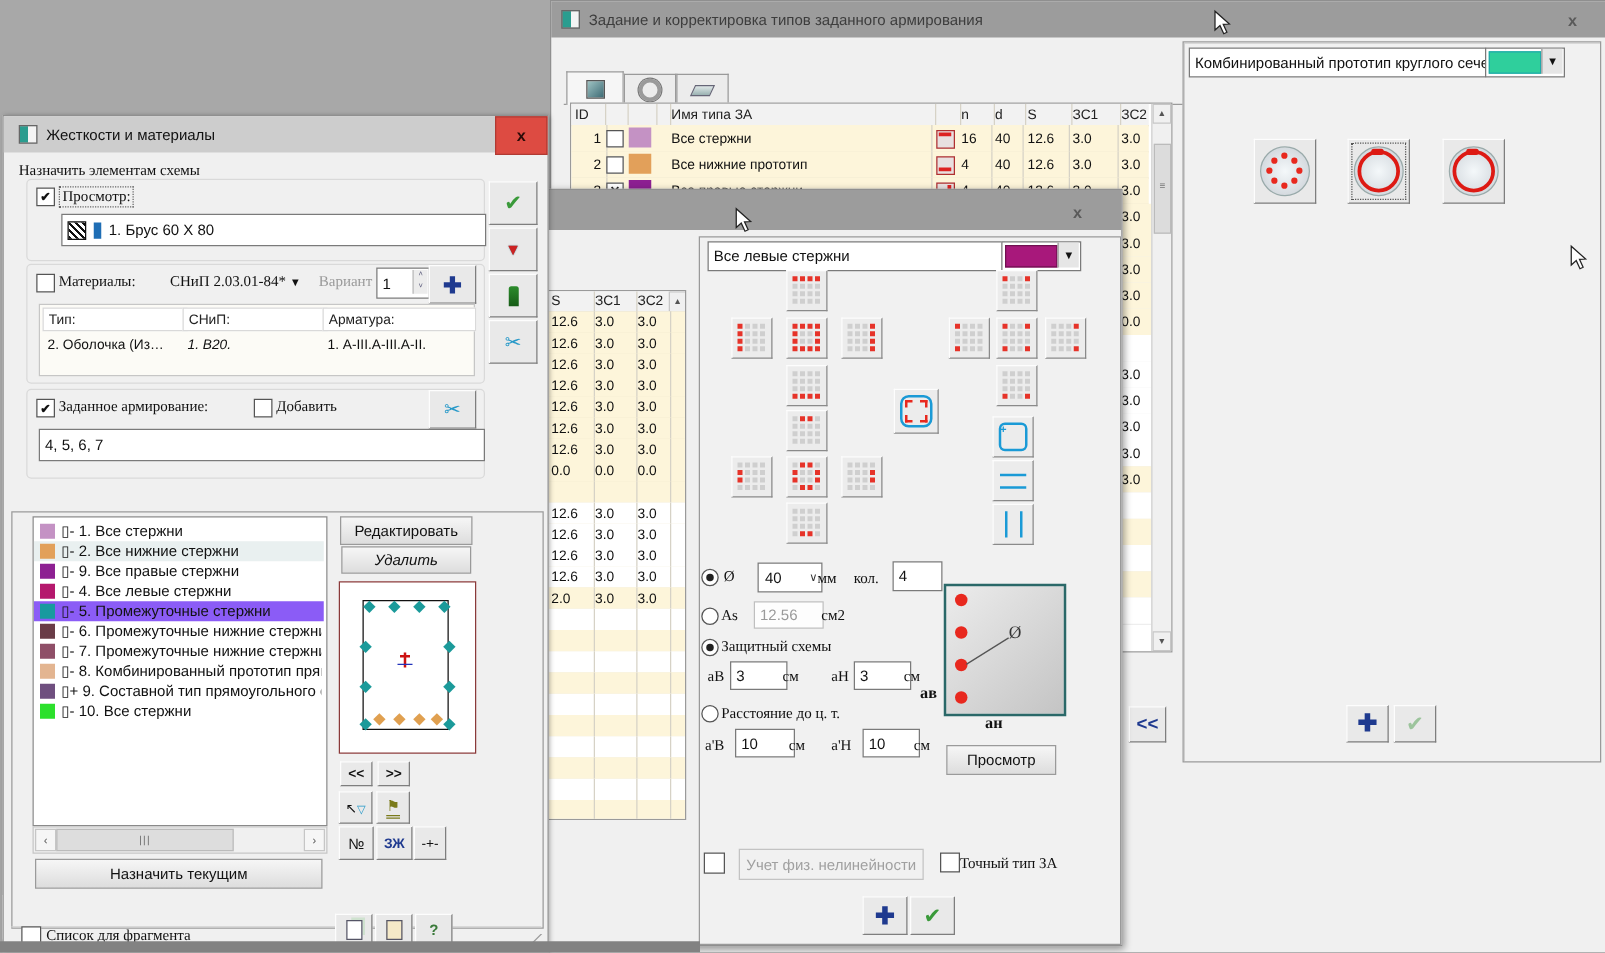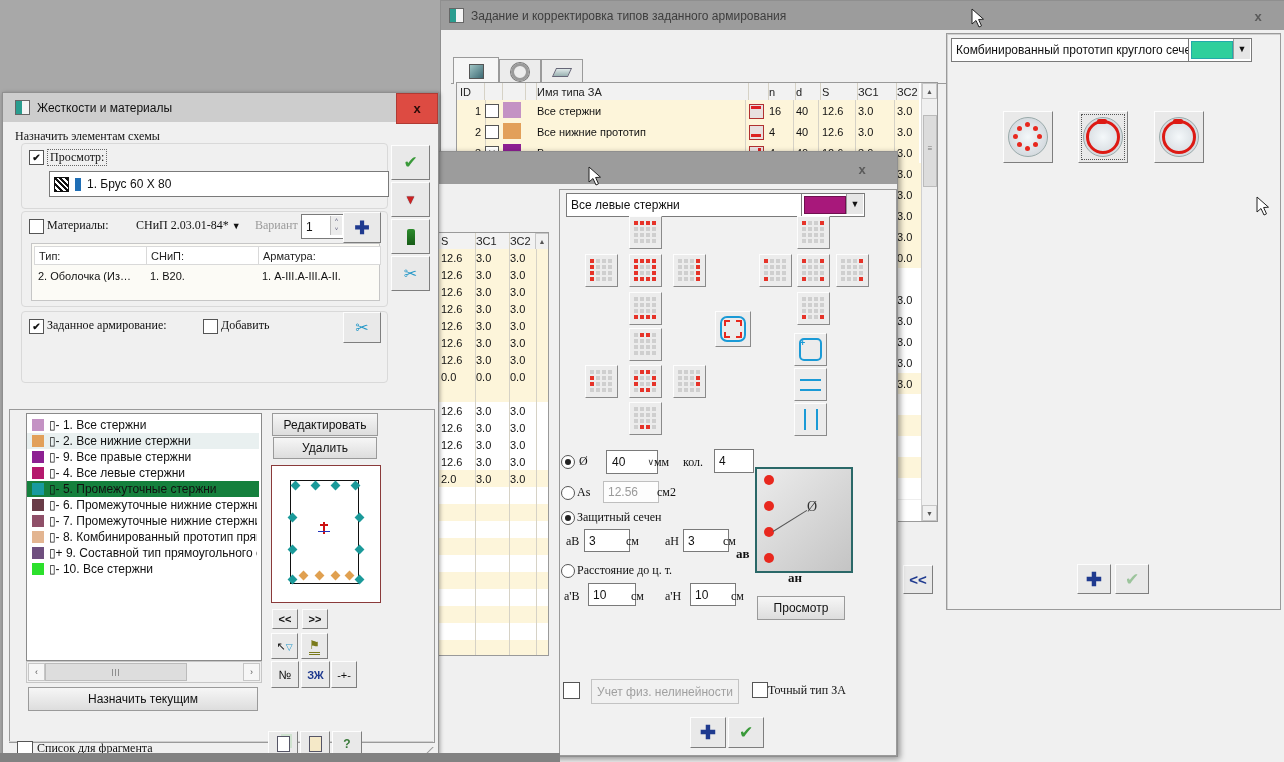--- a/index.html
+++ b/index.html
@@ -722,21 +722,21 @@
       </div>
 
     <div class="rad" style="left:123px;top:334px;"></div>
     <div class="lbl" style="left:139px;top:333px;">As</div>
     <div class="in in-dis" style="left:165px;top:329px;width:46px;height:20px;">
       <span>12.56</span>
       </div>
     <div class="lbl" style="left:219px;top:333px;">см2</div>
 
     <div class="rad on" style="left:123px;top:359px;"></div>
-    <div class="lbl" style="left:139px;top:358px;">Защитный сечен</div>
+    <div class="lbl" style="left:139px;top:358px;">Защитный схемы</div>
     <div class="lbl" style="left:128px;top:382px;">аВ</div>
     <div class="in" style="left:146px;top:377px;width:36px;height:21px;">
       <span>3</span>
       </div>
     <div class="lbl" style="left:188px;top:382px;">см</div>
     <div class="lbl" style="left:227px;top:382px;">аН</div>
     <div class="in" style="left:245px;top:377px;width:36px;height:21px;">
       <span>3</span>
       </div>
     <div class="lbl" style="left:285px;top:382px;">см</div>
@@ -816,51 +816,54 @@
     <div class="in" style="left:298px;top:121px;width:33px;height:23px;">
       <span>1</span>
       <span class="abs" style="right:1px;top:1px;width:11px;height:19px;background:#ececec;border-left:1px solid #bbb;font-size:6px;text-align:center;line-height:9px;color:#557;">˄<br>˅</span>
       </div>
     <div class="tbtn" style="left:340px;top:119px;width:36px;height:29px;color:#1f3a8f;font-size:18px;font-weight:bold;">✚</div>
     <div class="abs" style="left:28px;top:150px;width:347px;height:56px;background:#fcfbf6;border:1px solid #c6c6c6;">
       <div class="cell hdrcell" style="left:2px;top:2px;width:110px;height:17px;border:1px solid #d9d9d9;padding-left:4px;background:#fff;">Тип:</div>
       <div class="cell hdrcell" style="left:114px;top:2px;width:110px;height:17px;border:1px solid #d9d9d9;padding-left:4px;background:#fff;">СНиП:</div>
       <div class="cell hdrcell" style="left:226px;top:2px;width:117px;height:17px;border:1px solid #d9d9d9;padding-left:4px;background:#fff;">Арматура:</div>
       <div class="cell" style="left:6px;top:24px;width:108px;height:16px;">2. Оболочка (Из…</div>
-      <div class="cell" style="left:118px;top:24px;width:108px;height:16px;">1. B20.</div>
+      <div class="cell" style="left:118px;top:24px;width:108px;height:16px;font-style:italic;">1. B20.</div>
       <div class="cell" style="left:230px;top:24px;width:113px;height:16px;">1. А-III.А-III.А-II.</div>
     </div>
 
     <div class="grp" style="left:18px;top:218px;width:365px;height:70px;"></div>
     <div class="cb" style="left:26px;top:226px;">✔</div>
     <div class="lbl" style="left:44px;top:225px;">Заданное армирование:</div>
     <div class="cb" style="left:200px;top:226px;"></div>
     <div class="lbl" style="left:218px;top:225px;">Добавить</div>
     <div class="tbtn" style="left:340px;top:219px;width:36px;height:29px;color:#2598c8;font-size:16px;">✂</div>
+    <div class="in" style="left:28px;top:250px;width:347px;height:24px;">
+      <span>4, 5, 6, 7</span>
+      </div>
 
     <div class="abs" style="left:6px;top:316px;width:424px;height:332px;border:1px solid #9a9a9a;background:#f0f0f0;"></div>
 
     <div id="typeList" class="abs" style="left:23px;top:320px;width:234px;height:246px;background:#fff;border:1px solid #8a8a8a;overflow:hidden;">
         <div class="abs" style="left:0;top:3px;width:232px;height:16px;">
           <div class="abs" style="left:5px;top:2px;width:12px;height:12px;background:#c492c4;"></div>
           <div class="cell" style="left:22px;top:0;width:208px;height:16px;font-size:12px;">▯- 1. Все стержни</div>
         </div>
         <div class="abs" style="left:0;top:19px;width:232px;height:16px;background:#e9f0f0;">
           <div class="abs" style="left:5px;top:2px;width:12px;height:12px;background:#e2a05a;"></div>
           <div class="cell" style="left:22px;top:0;width:208px;height:16px;font-size:12px;">▯- 2. Все нижние стержни</div>
         </div>
         <div class="abs" style="left:0;top:35px;width:232px;height:16px;">
           <div class="abs" style="left:5px;top:2px;width:12px;height:12px;background:#8d2092;"></div>
           <div class="cell" style="left:22px;top:0;width:208px;height:16px;font-size:12px;">▯- 9. Все правые стержни</div>
         </div>
         <div class="abs" style="left:0;top:51px;width:232px;height:16px;">
           <div class="abs" style="left:5px;top:2px;width:12px;height:12px;background:#b5186d;"></div>
           <div class="cell" style="left:22px;top:0;width:208px;height:16px;font-size:12px;">▯- 4. Все левые стержни</div>
         </div>
-        <div class="abs" style="left:0;top:67px;width:232px;height:16px;background:#15803d;">
+        <div class="abs" style="left:0;top:67px;width:232px;height:16px;background:#8b5cf6;">
           <div class="abs" style="left:5px;top:2px;width:12px;height:12px;background:#189a9f;"></div>
           <div class="cell" style="left:22px;top:0;width:208px;height:16px;font-size:12px;">▯- 5. Промежуточные стержни</div>
         </div>
         <div class="abs" style="left:0;top:83px;width:232px;height:16px;">
           <div class="abs" style="left:5px;top:2px;width:12px;height:12px;background:#693c47;"></div>
           <div class="cell" style="left:22px;top:0;width:208px;height:16px;font-size:12px;">▯- 6. Промежуточные нижние стержни</div>
         </div>
         <div class="abs" style="left:0;top:99px;width:232px;height:16px;">
           <div class="abs" style="left:5px;top:2px;width:12px;height:12px;background:#8f4f68;"></div>
           <div class="cell" style="left:22px;top:0;width:208px;height:16px;font-size:12px;">▯- 7. Промежуточные нижние стержни</div>
@@ -884,21 +887,21 @@
       <span class="abs" style="left:18px;top:1px;width:140px;height:16px;background:#ddd;border:1px solid #bbb;text-align:center;font-size:8px;line-height:16px;color:#666;letter-spacing:1px;">|||</span>
       <span class="abs" style="right:1px;top:1px;width:15px;height:16px;background:#f6f6f6;border:1px solid #c6c6c6;font-size:9px;text-align:center;line-height:16px;color:#555;">›</span>
     </div>
     <div class="btn" style="left:25px;top:594px;width:228px;height:22px;">
       <span>Назначить текущим</span>
       </div>
 
     <div class="btn" style="left:269px;top:320px;width:104px;height:21px;">
       <span>Редактировать</span>
       </div>
-    <div class="btn" style="left:270px;top:344px;width:102px;height:20px;">
+    <div class="btn" style="left:270px;top:344px;width:102px;height:20px;font-style:italic;">
       <span>Удалить</span>
       </div>
 
     <div class="abs" style="left:268px;top:372px;width:108px;height:136px;background:#fff;border:1px solid #8a3a3a;">
       <div class="abs" style="left:18px;top:14px;width:67px;height:102px;border:1px solid #111;"></div>
       <div id="previewDots">
           <div class="diam" style="left:20px;top:16px;background:#1b9a9a;"></div>
           <div class="diam" style="left:40px;top:16px;background:#1b9a9a;"></div>
           <div class="diam" style="left:60px;top:16px;background:#1b9a9a;"></div>
           <div class="diam" style="left:80px;top:16px;background:#1b9a9a;"></div>

